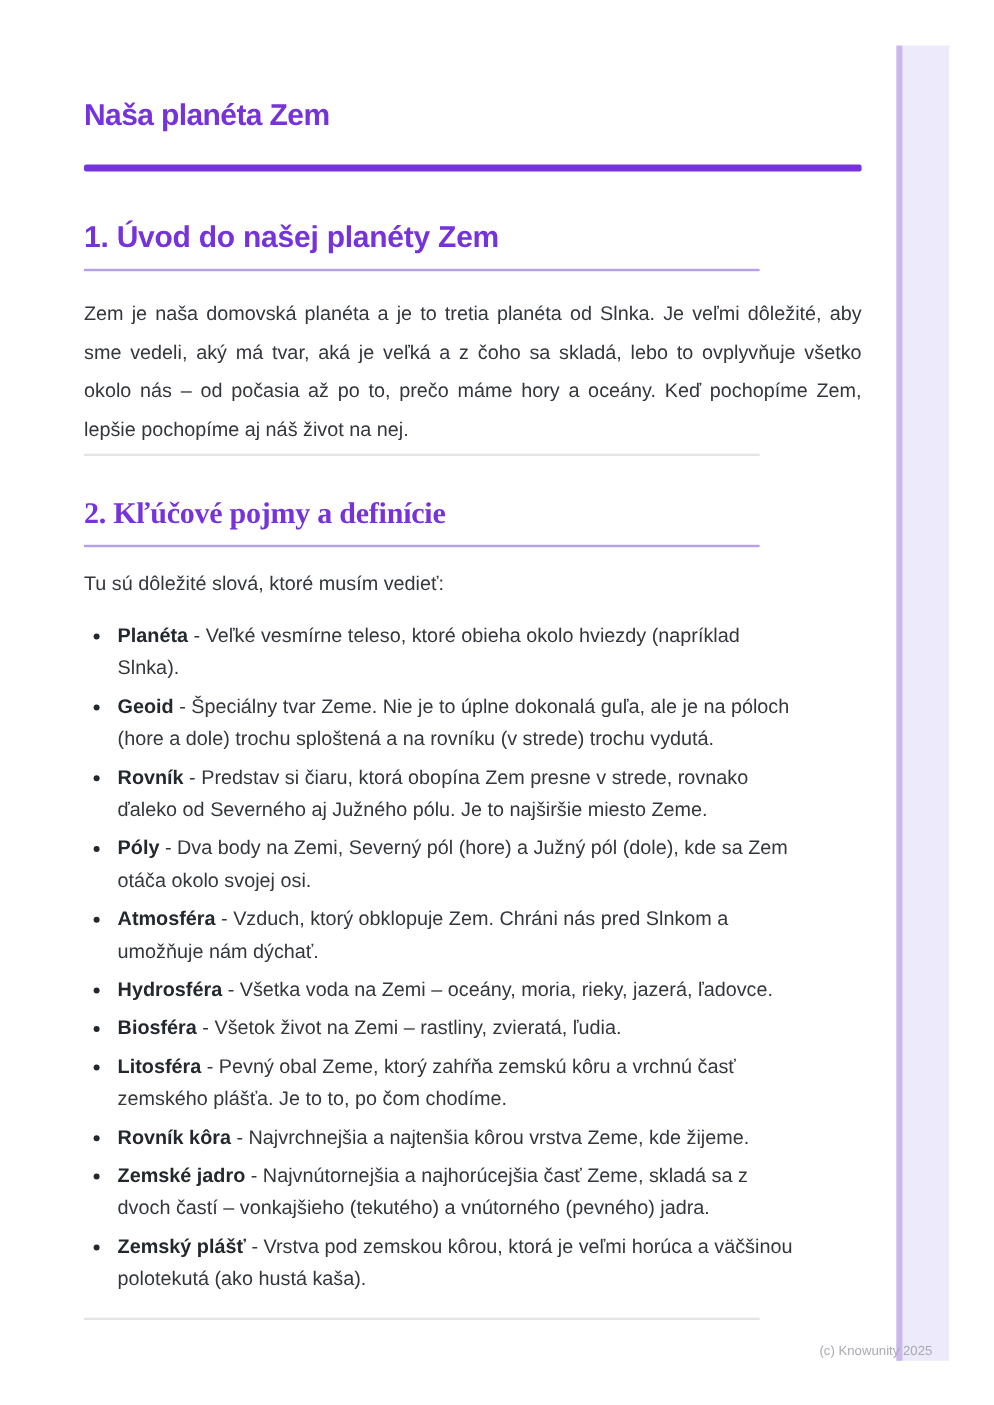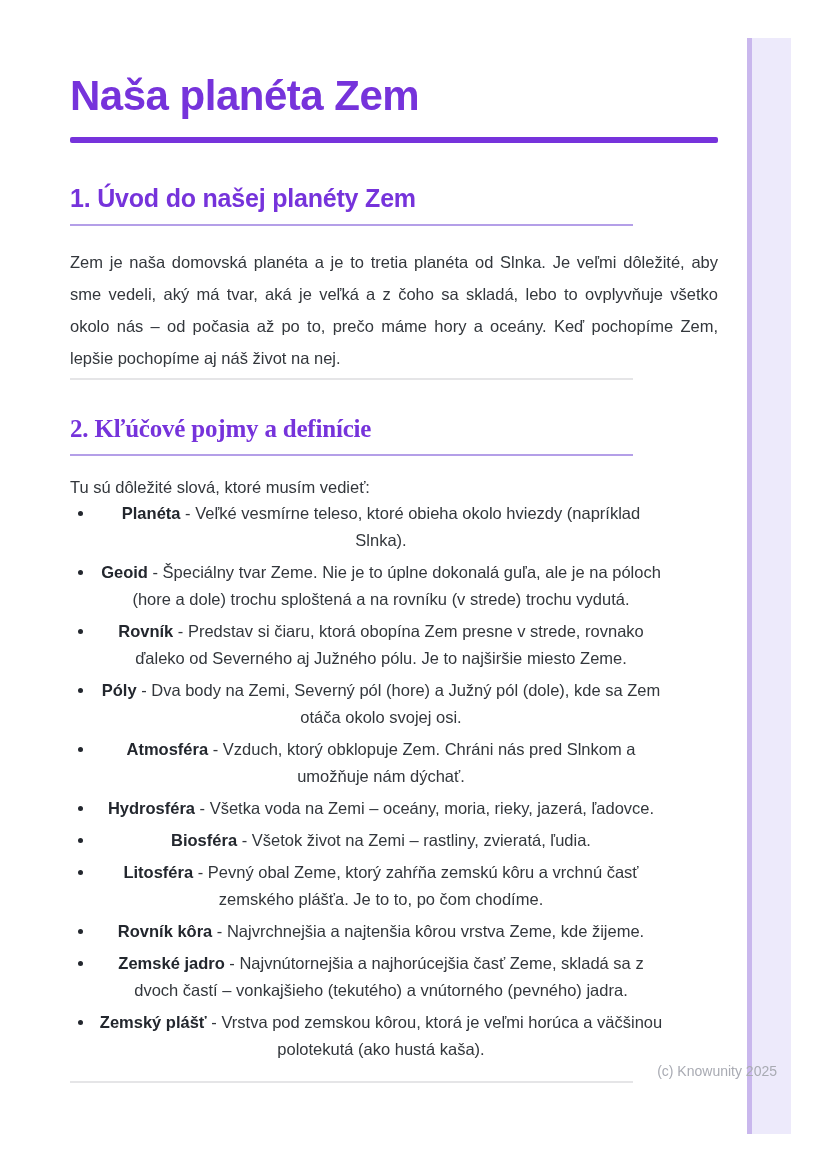--- a/index.html
+++ b/index.html
@@ -38,21 +38,21 @@
     position: absolute;
     left: 70px;
     top: 0;
     width: 648px;
     z-index: 1;
     color: var(--text);
   }
 
   h1.page-title {
     margin-top: 76px;
-    font-size: 42px;
+    font-size: 25px;
     line-height: 40px;
     font-weight: 700;
     letter-spacing: -0.5px;
     color: var(--accent);
   }
 
   .title-rule {
     margin-top: 21px;
     height: 6px;
     width: 648px;
@@ -95,23 +95,23 @@
   .section-divider.bottom { margin-top: 18px; }
 
   p.lead-text {
     margin-top: 19px;
     font-size: 16.5px;
     line-height: 25px;
     color: var(--text);
   }
 
   ul.terms-list {
+    margin-top: 17px;
     list-style: none;
     width: 628px;
-    text-align: center;
   }
   ul.terms-list li {
     position: relative;
     padding-left: 28px;
     padding-right: 34px;
     font-size: 16.5px;
     line-height: 27px;
     margin-bottom: 5px;
     color: var(--text);
   }
@@ -125,23 +125,23 @@
     border-radius: 50%;
     background: #23272E;
   }
   ul.terms-list li strong {
     font-weight: 700;
     color: #23272E;
   }
 
   .footer-credit {
     position: absolute;
-    top: 1064px;
+    top: 1119px;
     right: 51px;
-    font-size: 14px;
+    font-size: 11px;
     line-height: 14px;
     color: var(--muted);
     z-index: 2;
     text-align: right;
   }
 </style>
 </head>
 <body>
 
 <div class="page">

